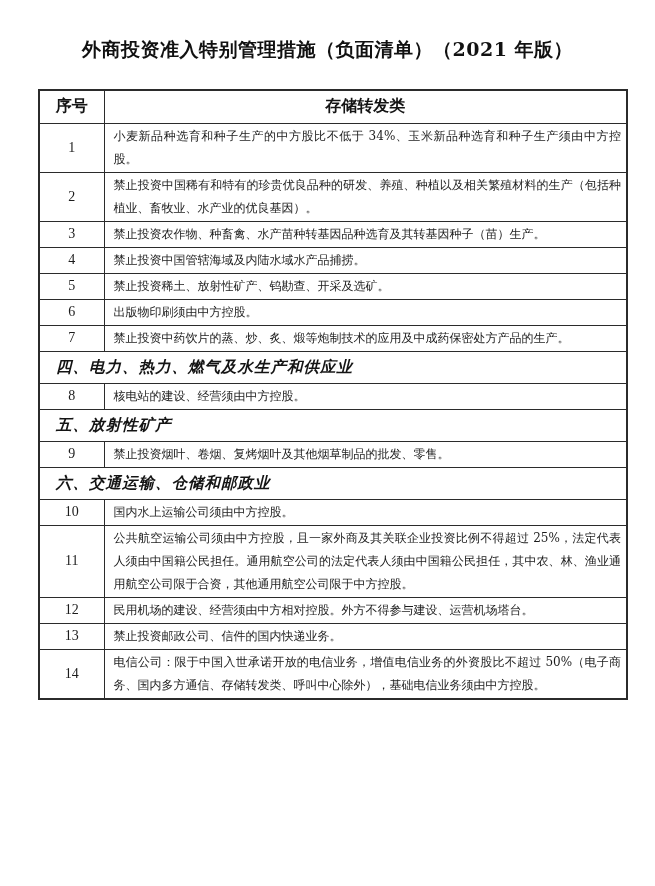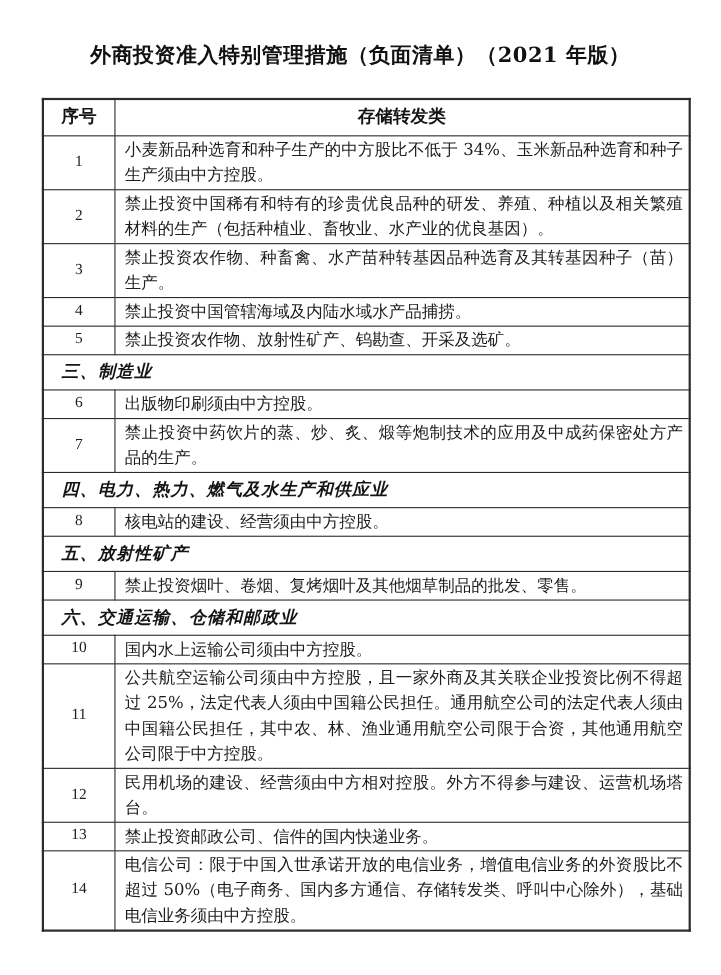--- a/index.html
+++ b/index.html
@@ -43,21 +43,21 @@
   }
   .col-no { width: 65px; }
   td.row-no {
     text-align: center;
     font-size: 14px;
     font-family: "Liberation Serif", serif;
     color: #1c1c1c;
     padding: 1px 0;
   }
   td.measure {
-    font-size: 15px;
+    font-size: 12px;
     line-height: 23px;
     padding: 1px 5px 1px 9px;
     text-align: justify;
     color: #1c1c1c;
   }
   td.section {
     font-size: 15.5px;
     font-weight: bold;
     font-style: italic;
     letter-spacing: 1px;
@@ -89,24 +89,21 @@
         <tr>
           <td class="row-no">3</td>
           <td class="measure">禁止投资农作物、种畜禽、水产苗种转基因品种选育及其转基因种子（苗）生产。</td>
         </tr>
         <tr>
           <td class="row-no">4</td>
           <td class="measure">禁止投资中国管辖海域及内陆水域水产品捕捞。</td>
         </tr>
         <tr>
           <td class="row-no">5</td>
-          <td class="measure">禁止投资农作物、放射性矿产、钨勘查、开采及选矿。</td>
-        </tr>
-        <tr>
-          <td colspan="2" class="section">三、制造业</td>
+          <td class="measure">禁止投资稀土、放射性矿产、钨勘查、开采及选矿。</td>
         </tr>
         <tr>
           <td class="row-no">6</td>
           <td class="measure">出版物印刷须由中方控股。</td>
         </tr>
         <tr>
           <td class="row-no">7</td>
           <td class="measure">禁止投资中药饮片的蒸、炒、炙、煅等炮制技术的应用及中成药保密处方产品的生产。</td>
         </tr>
         <tr>

